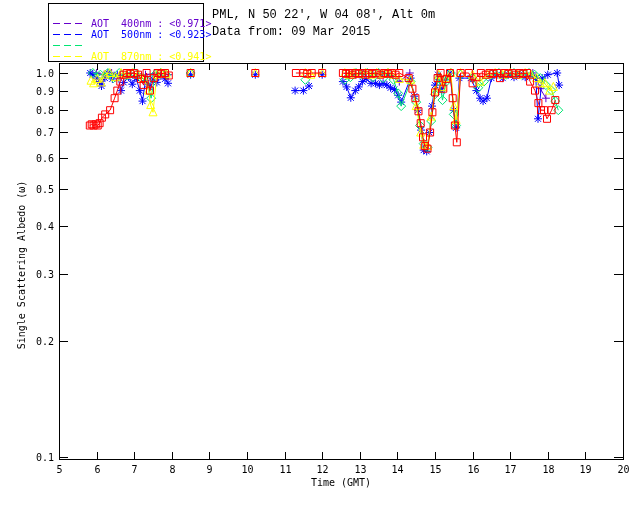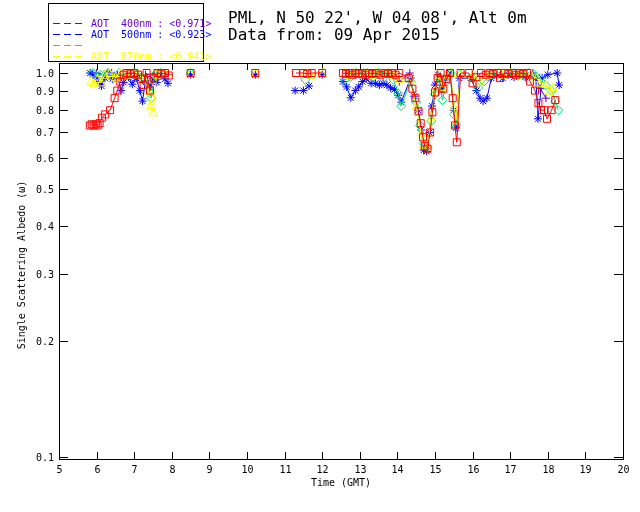--- a/index.html
+++ b/index.html
@@ -1,19 +1,19 @@
 <!DOCTYPE html>
 <html><head>
 <meta charset="utf-8">
 <style>
   html,body{margin:0;padding:0;background:#ffffff;}
   #screen{position:relative;width:640px;height:512px;background:#ffffff;overflow:hidden;
           font-family:"DejaVu Sans Mono","Liberation Mono",monospace;}
   #plot-svg{position:absolute;left:0;top:0;}
-  .titleline{position:absolute;left:228px;font-size:16px;color:#000;white-space:pre;}
+  .titleline{position:absolute;left:212px;font-size:12px;color:#000;white-space:pre;font-family:Liberation Mono, monospace;}
   #title1{top:8px;}
   #title2{top:25px;}
   #legend{position:absolute;left:48px;top:3px;width:156px;height:59px;border:1px solid #000;
           background:#fff;box-sizing:border-box;padding-top:14px;}
   .legend-row{display:flex;align-items:center;height:11px;padding-left:4px;}
   .legend-dash{width:33px;height:1px;margin-right:5px;flex:0 0 auto;}
   .legend-label{font-size:10px;line-height:11px;white-space:pre;}
 </style>
 </head>
 <body>
@@ -124,21 +124,21 @@
         <text x="54" y="230" text-anchor="end" font-size="10" fill="#000">0.4</text>
         <text x="54" y="278" text-anchor="end" font-size="10" fill="#000">0.3</text>
         <text x="54" y="345" text-anchor="end" font-size="10" fill="#000">0.2</text>
         <text x="54" y="461" text-anchor="end" font-size="10" fill="#000">0.1</text>
       </g>
     <text id="xaxis-title" x="341" y="486" text-anchor="middle" font-size="10" fill="#000">Time (GMT)</text>
     <text id="yaxis-title" x="25" y="265" text-anchor="middle" font-size="10" fill="#000" transform="rotate(-90 25 265)">Single Scattering Albedo (ω)</text>
   </svg>
 
   <div class="titleline" id="title1">PML, N 50 22', W 04 08', Alt 0m</div>
-  <div class="titleline" id="title2">Data from: 09 Apr 2015</div>
+  <div class="titleline" id="title2">Data from: 09 Mar 2015</div>
 
   <div id="legend">
     <div class="legend-row">
       <span class="legend-dash" style="background: repeating-linear-gradient(90deg, rgb(102, 0, 204) 0px, rgb(102, 0, 204) 7px, transparent 7px, transparent 11px);"></span>
       <span class="legend-label" style="color: rgb(102, 0, 204);">AOT  400nm : &lt;0.971&gt;</span>
     </div>
     <div class="legend-row">
       <span class="legend-dash" style="background: repeating-linear-gradient(90deg, rgb(0, 0, 255) 0px, rgb(0, 0, 255) 7px, transparent 7px, transparent 11px);"></span>
       <span class="legend-label" style="color: rgb(0, 0, 255);">AOT  500nm : &lt;0.923&gt;</span>
     </div>

